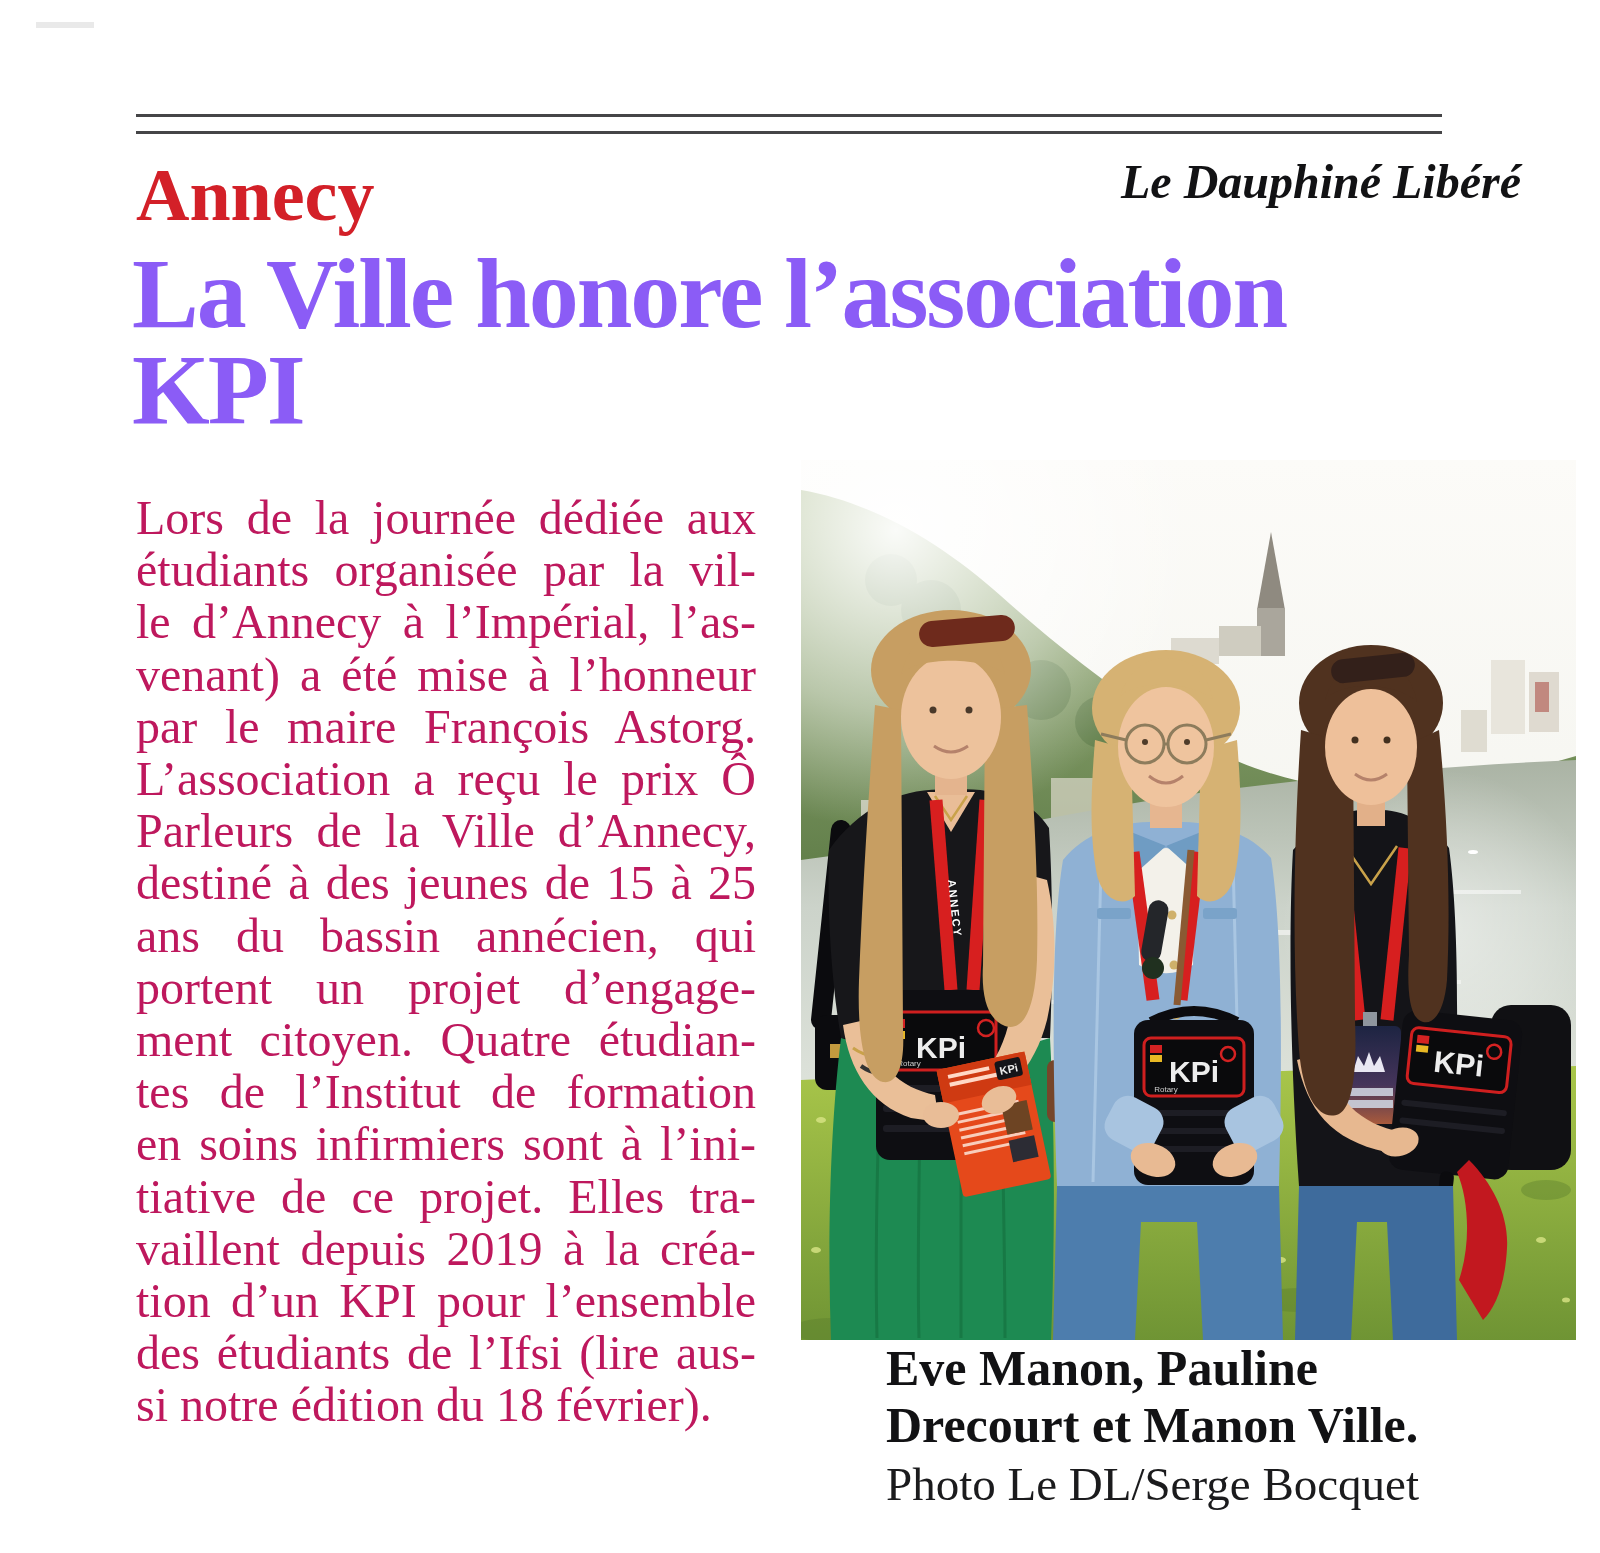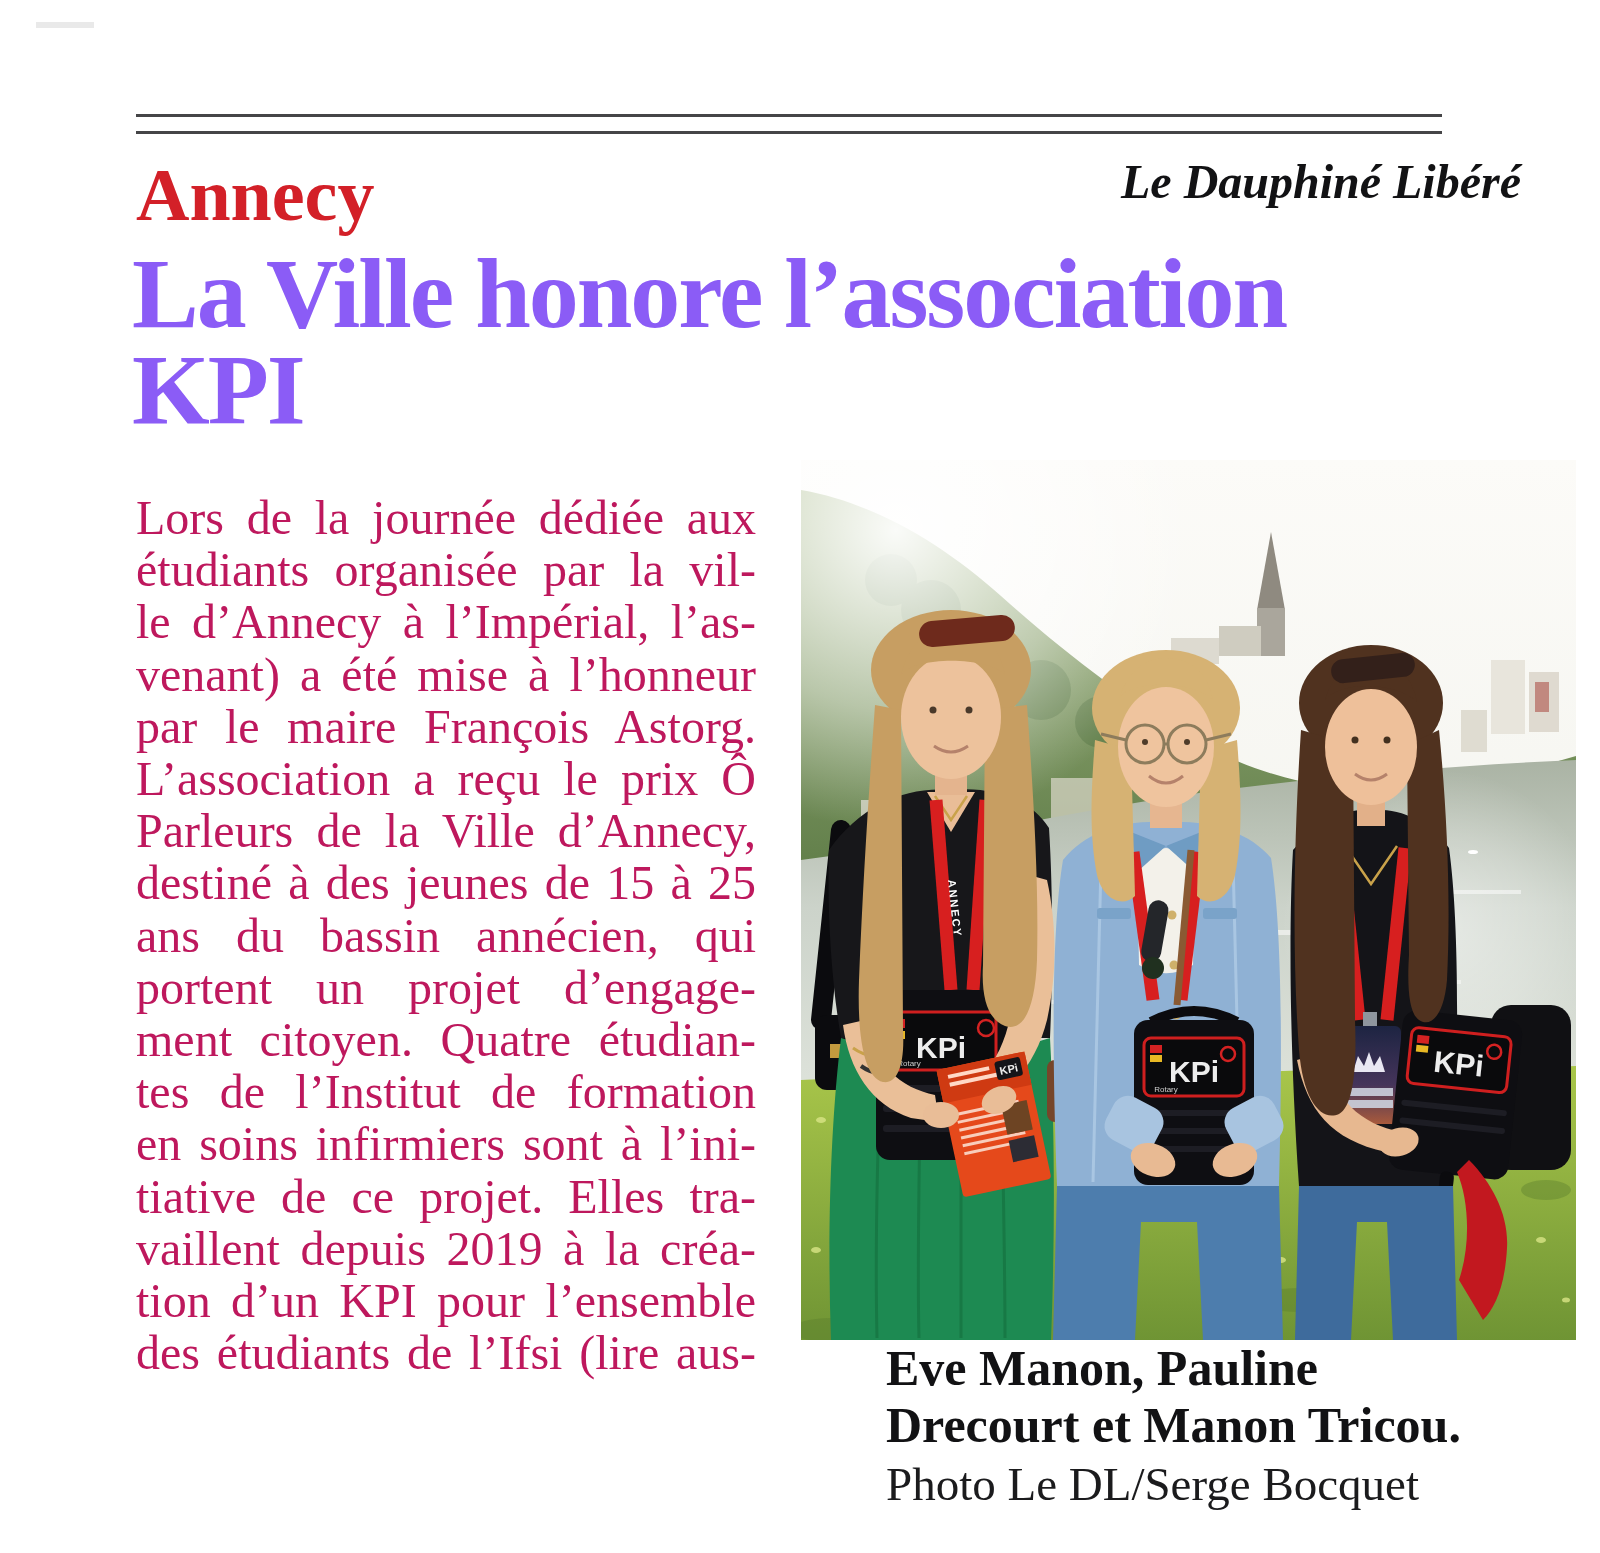--- a/index.html
+++ b/index.html
@@ -57,20 +57,21 @@
     <div class="bline">destiné à des jeunes de 15 à 25</div>
     <div class="bline">ans du bassin annécien, qui</div>
     <div class="bline">portent un projet d’engage-</div>
     <div class="bline">ment citoyen. Quatre étudian-</div>
     <div class="bline">tes de l’Institut de formation</div>
     <div class="bline">en soins infirmiers sont à l’ini-</div>
     <div class="bline">tiative de ce projet. Elles tra-</div>
     <div class="bline">vaillent depuis 2019 à la créa-</div>
     <div class="bline">tion d’un KPI pour l’ensemble</div>
     <div class="bline">des étudiants de l’Ifsi (lire aus-</div>
+    <div class="bline last">si notre édition du 18 février).</div>
   </div>
 
   <figure class="photo" style="margin:0;">
     <svg viewBox="0 0 775 880" xmlns="http://www.w3.org/2000/svg">
       <defs>
         <linearGradient id="skyG" x1="0" y1="0" x2="0" y2="1">
           <stop offset="0" stop-color="#fcfbf8"></stop>
             <stop offset="1" stop-color="#edefe7"></stop>
         </linearGradient>
         <linearGradient id="hillG" x1="0" y1="0" x2="0" y2="1">
@@ -323,17 +324,17 @@
         <circle cx="554" cy="280" r="3.5" fill="#43301f"></circle>
         <circle cx="586" cy="280" r="3.5" fill="#43301f"></circle>
         <path d="M554,314 Q570,326 586,314" stroke="#b5826b" stroke-width="3" fill="none"></path>
         <rect x="530" y="196" width="84" height="24" rx="12" transform="rotate(-6 572 208)" fill="#33201a"></rect>
       </g>
     </svg>
   </figure>
 
   <figcaption class="caption">
     <div class="cap-b">Eve Manon, Pauline</div>
-    <div class="cap-b">Drecourt et Manon Tricou.</div>
+    <div class="cap-b">Drecourt et Manon Ville.</div>
     <div class="credit">Photo Le DL/Serge Bocquet</div>
   </figcaption>
 
 </div>
 
 </body></html>

